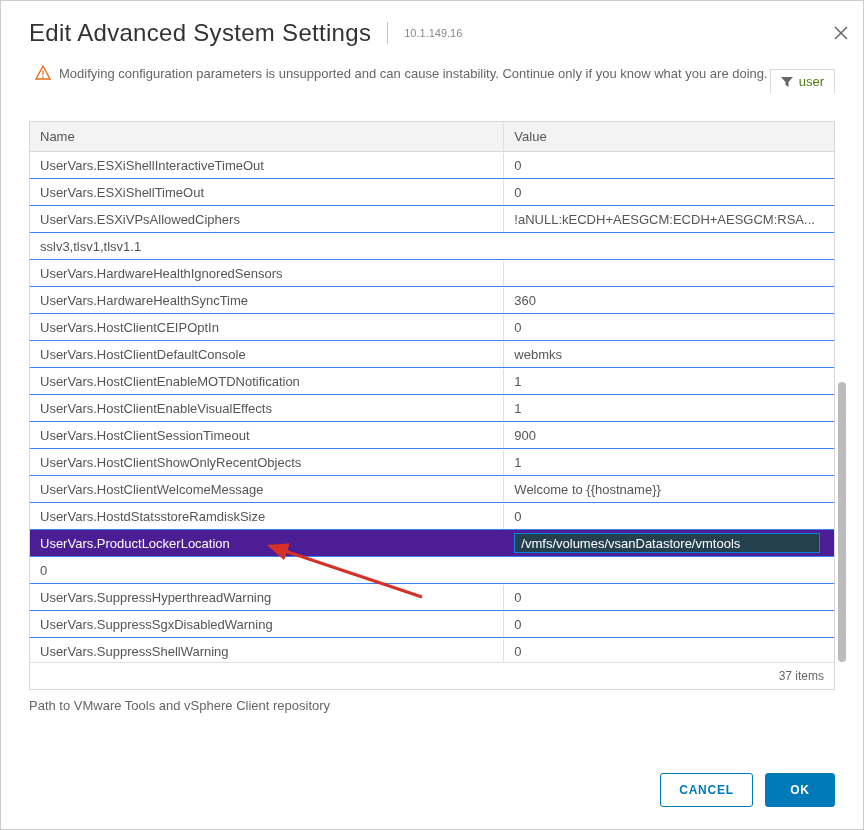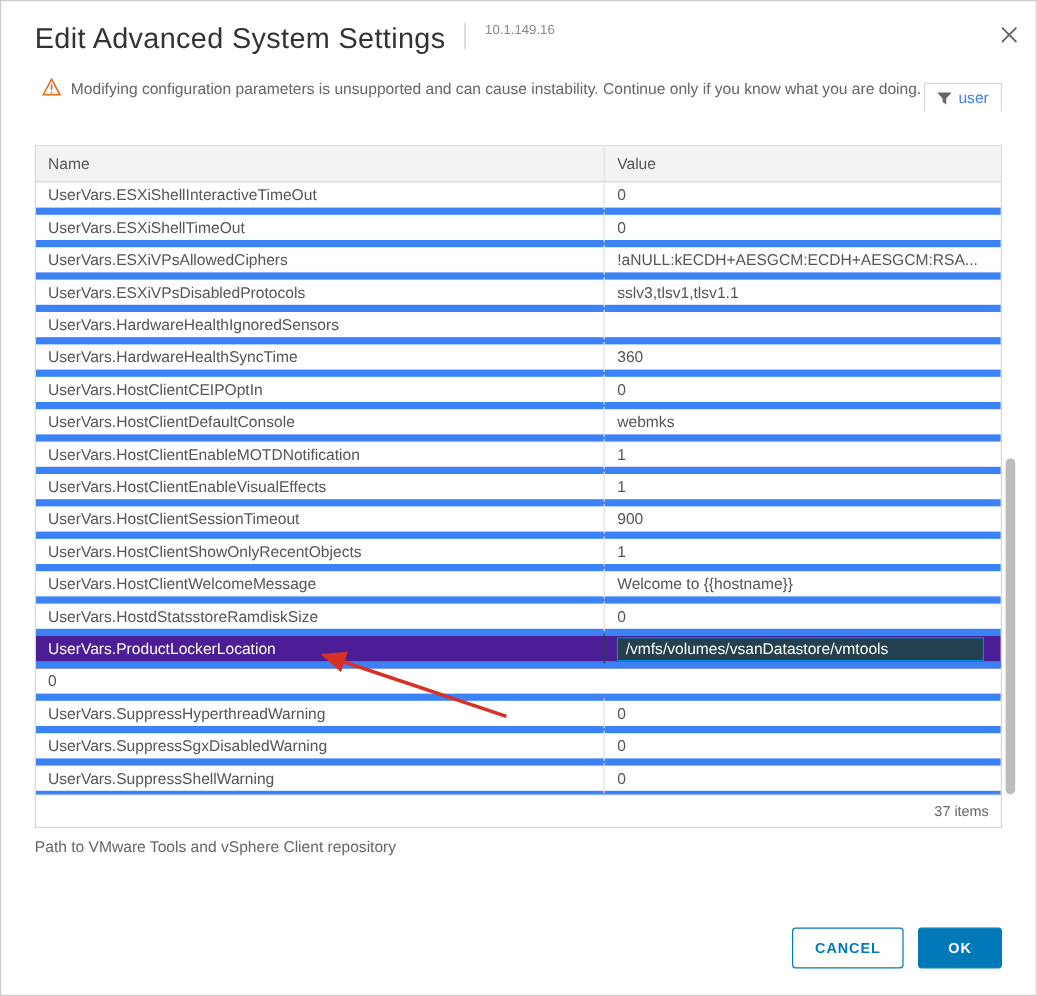--- a/index.html
+++ b/index.html
@@ -14,21 +14,21 @@
     width: 864px;
     height: 830px;
     border: 1px solid #ccc;
     position: relative;
     display: flex;
     flex-direction: column;
     padding: 0;
   }
   .dialog-header {
     display: flex;
-    align-items: flex-start;
+    align-items: center;
     padding: 18px 12px 10px 28px;
   }
   .dialog-title {
     font-size: 24px;
     font-weight: 300;
     color: #333;
     letter-spacing: 0.3px;
   }
   .title-sep {
     width: 1px;
@@ -69,21 +69,21 @@
     position: relative;
   }
   .filter-box {
     position: absolute;
     right: 0;
     top: -26px;
     display:flex;
     align-items:center;
     gap:6px;
     padding: 4px 10px;
-    color:#3b82f6;
+    color:#4d7c0f;
     font-size:13px;
     border:1px solid #d7d7d7;
     border-bottom:none;
     background:#fff;
   }
   .filter-box svg{ width:12px;height:12px; fill:#666;}
   .thead {
     display: flex;
     background: #f3f3f3;
     border-bottom: 1px solid #d7d7d7;
@@ -100,21 +100,21 @@
   .col-value { flex: 1 1 41%; }
   .tbody {
     position: relative;
   }
   .scroll-region {
     max-height: 510px;
     overflow: hidden;
   }
   .tr {
     display: flex;
-    border-bottom: 6px solid #3b82f6;
+    border-bottom: 1px solid #3b82f6;
     font-size: 13px;
     color: #555;
     height: 27px;
     align-items: center;
   }
   .tr .td { padding-top:5px; padding-bottom:5px; }
   .tr.selected {
     background: #4c1d95;
     color: #fff;
   }
@@ -236,21 +236,20 @@
           </div>
           <div class="tr">
             <div class="td col-name">UserVars.ESXiShellTimeOut</div>
             <div class="td col-value">0</div>
           </div>
           <div class="tr">
             <div class="td col-name">UserVars.ESXiVPsAllowedCiphers</div>
             <div class="td col-value">!aNULL:kECDH+AESGCM:ECDH+AESGCM:RSA...</div>
           </div>
           <div class="tr">
-            <div class="td col-name">UserVars.ESXiVPsDisabledProtocols</div>
             <div class="td col-value">sslv3,tlsv1,tlsv1.1</div>
           </div>
           <div class="tr">
             <div class="td col-name">UserVars.HardwareHealthIgnoredSensors</div>
             <div class="td col-value"></div>
           </div>
           <div class="tr">
             <div class="td col-name">UserVars.HardwareHealthSyncTime</div>
             <div class="td col-value">360</div>
           </div>

